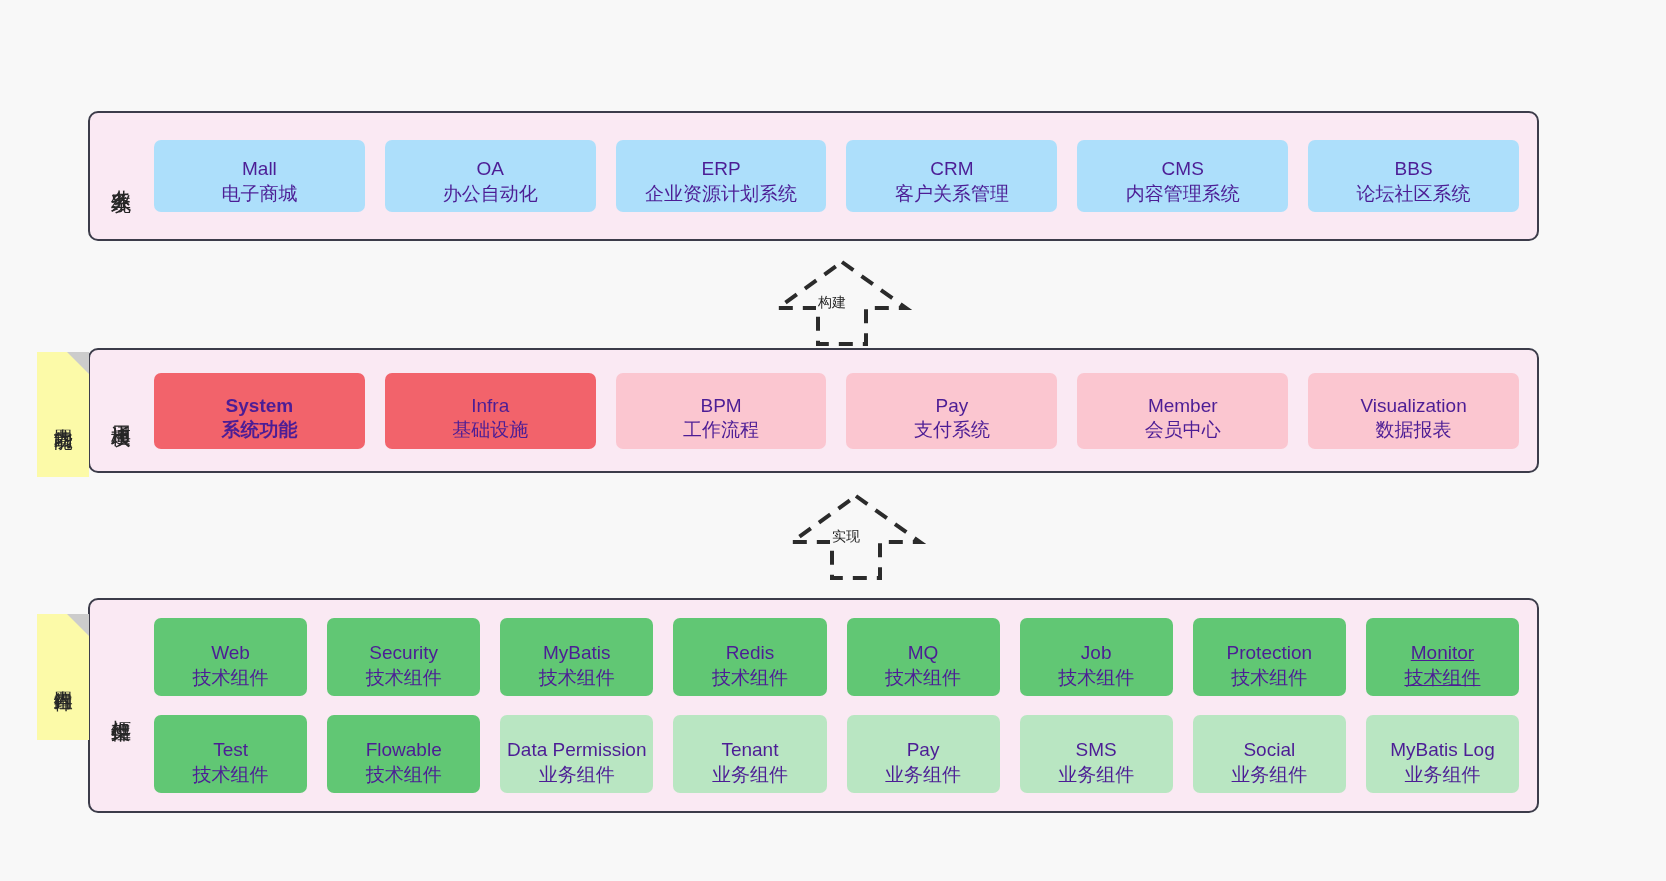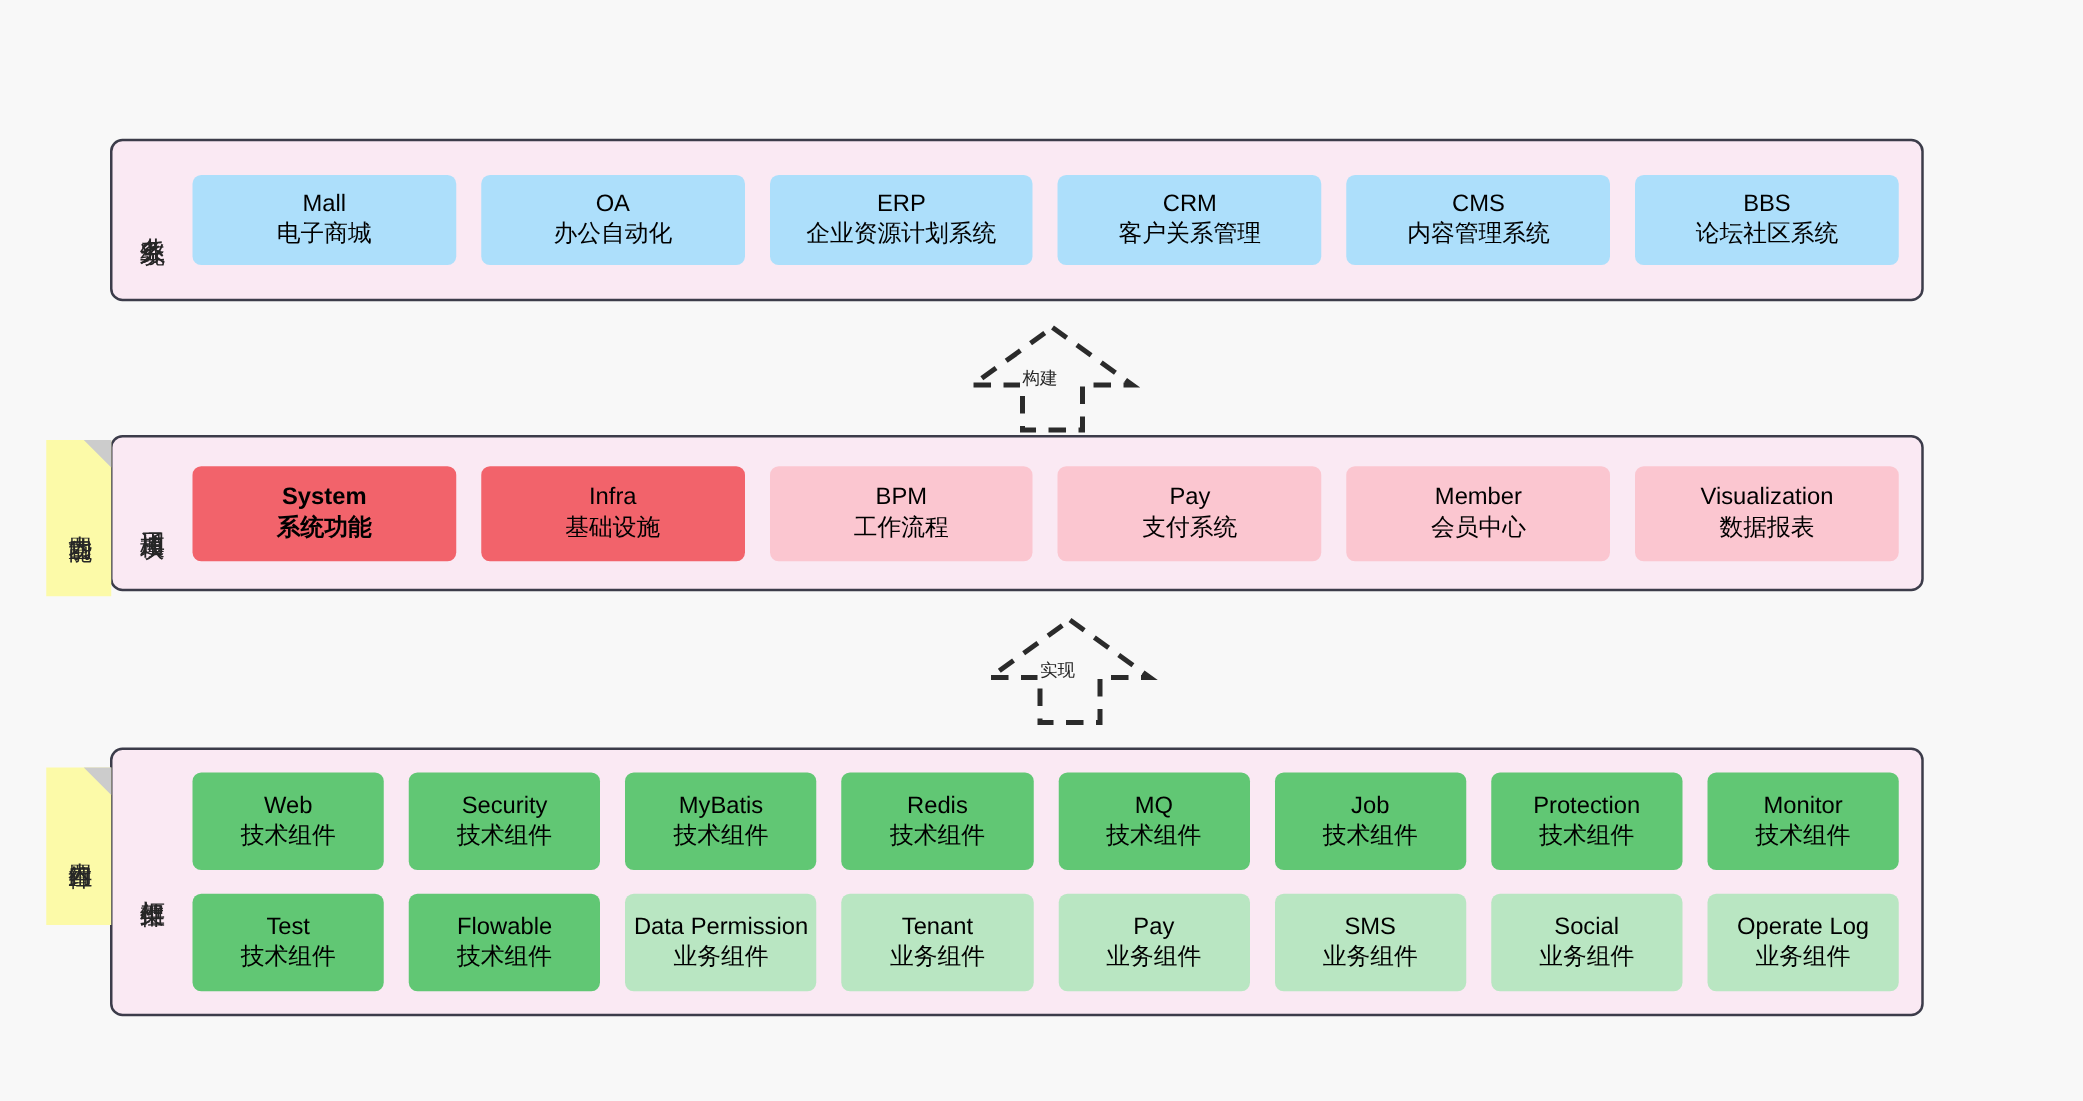--- a/index.html
+++ b/index.html
@@ -65,25 +65,25 @@
     align-items: stretch;
   }
 
   .card {
     flex: 1 1 0;
     box-sizing: border-box;
     border-radius: 7px;
     display: flex;
     flex-direction: column;
     align-items: center;
-    justify-content: center;
+    justify-content: flex-end;
     text-align: center;
     font-size: 19px;
     line-height: 1.28;
-    color: #000000;
+    color: #4c1d95;
     padding: 6px 4px;
     min-width: 0;
   }
   .card .t1 { display: block; }
   .card .t2 { display: block; }
 
   
   #band-business { left: 88px; top: 111px; width: 1451px; height: 130px; }
   #band-business .card { height: 72px; }
 
@@ -263,21 +263,21 @@
           <span class="t2">技术组件</span>
         </div>
         <div class="card" style="background: rgb(97, 199, 116);">
           <span class="t1">Job</span>
           <span class="t2">技术组件</span>
         </div>
         <div class="card" style="background: rgb(97, 199, 116);">
           <span class="t1">Protection</span>
           <span class="t2">技术组件</span>
         </div>
-        <div class="card" style="background: rgb(97, 199, 116);">
+        <div class="card" style="background: rgb(97, 199, 116); text-decoration: underline;">
           <span class="t1">Monitor</span>
           <span class="t2">技术组件</span>
         </div>
       </div>
 
       <div class="row">
         <div class="card" style="background: rgb(97, 199, 116);">
           <span class="t1">Test</span>
           <span class="t2">技术组件</span>
         </div>
@@ -299,21 +299,21 @@
         </div>
         <div class="card" style="background: rgb(185, 230, 194);">
           <span class="t1">SMS</span>
           <span class="t2">业务组件</span>
         </div>
         <div class="card" style="background: rgb(185, 230, 194);">
           <span class="t1">Social</span>
           <span class="t2">业务组件</span>
         </div>
         <div class="card" style="background: rgb(185, 230, 194);">
-          <span class="t1">Operate Log</span>
+          <span class="t1">MyBatis Log</span>
           <span class="t2">业务组件</span>
         </div>
       </div>
 
     </div>
   </div>
 
 </div>
 
 </body></html>

